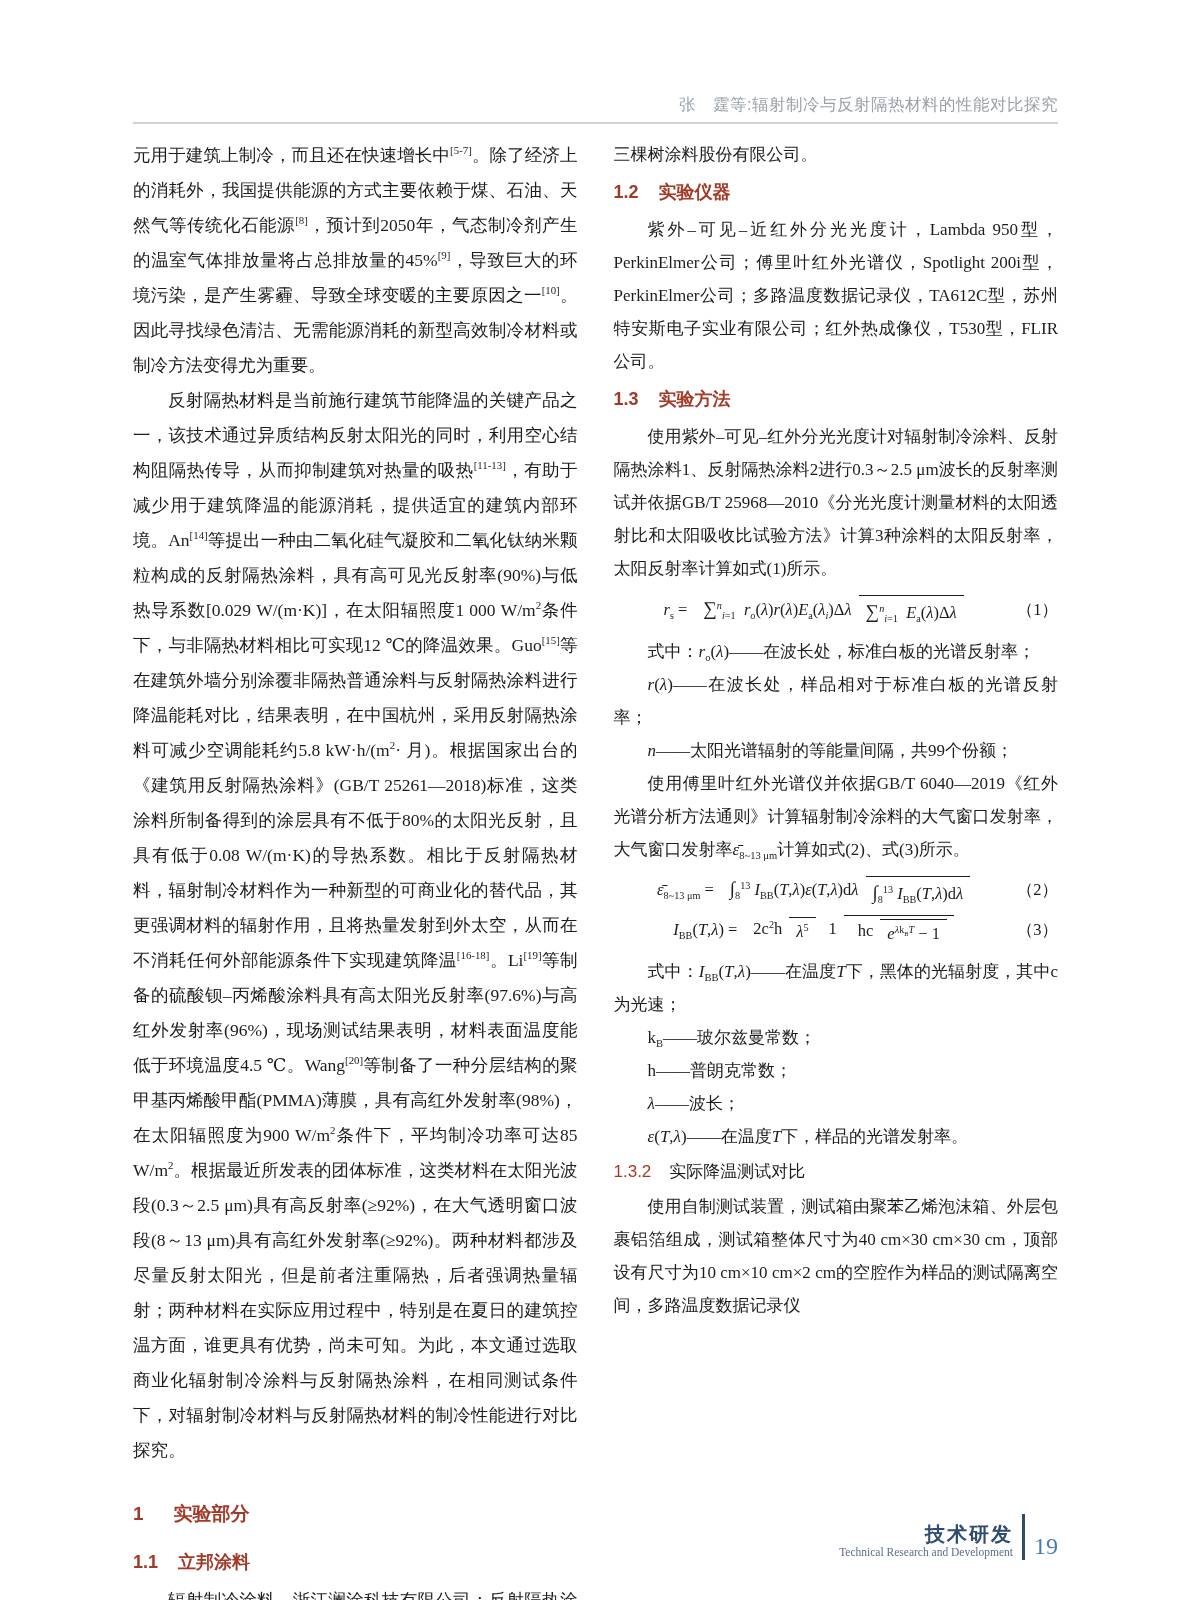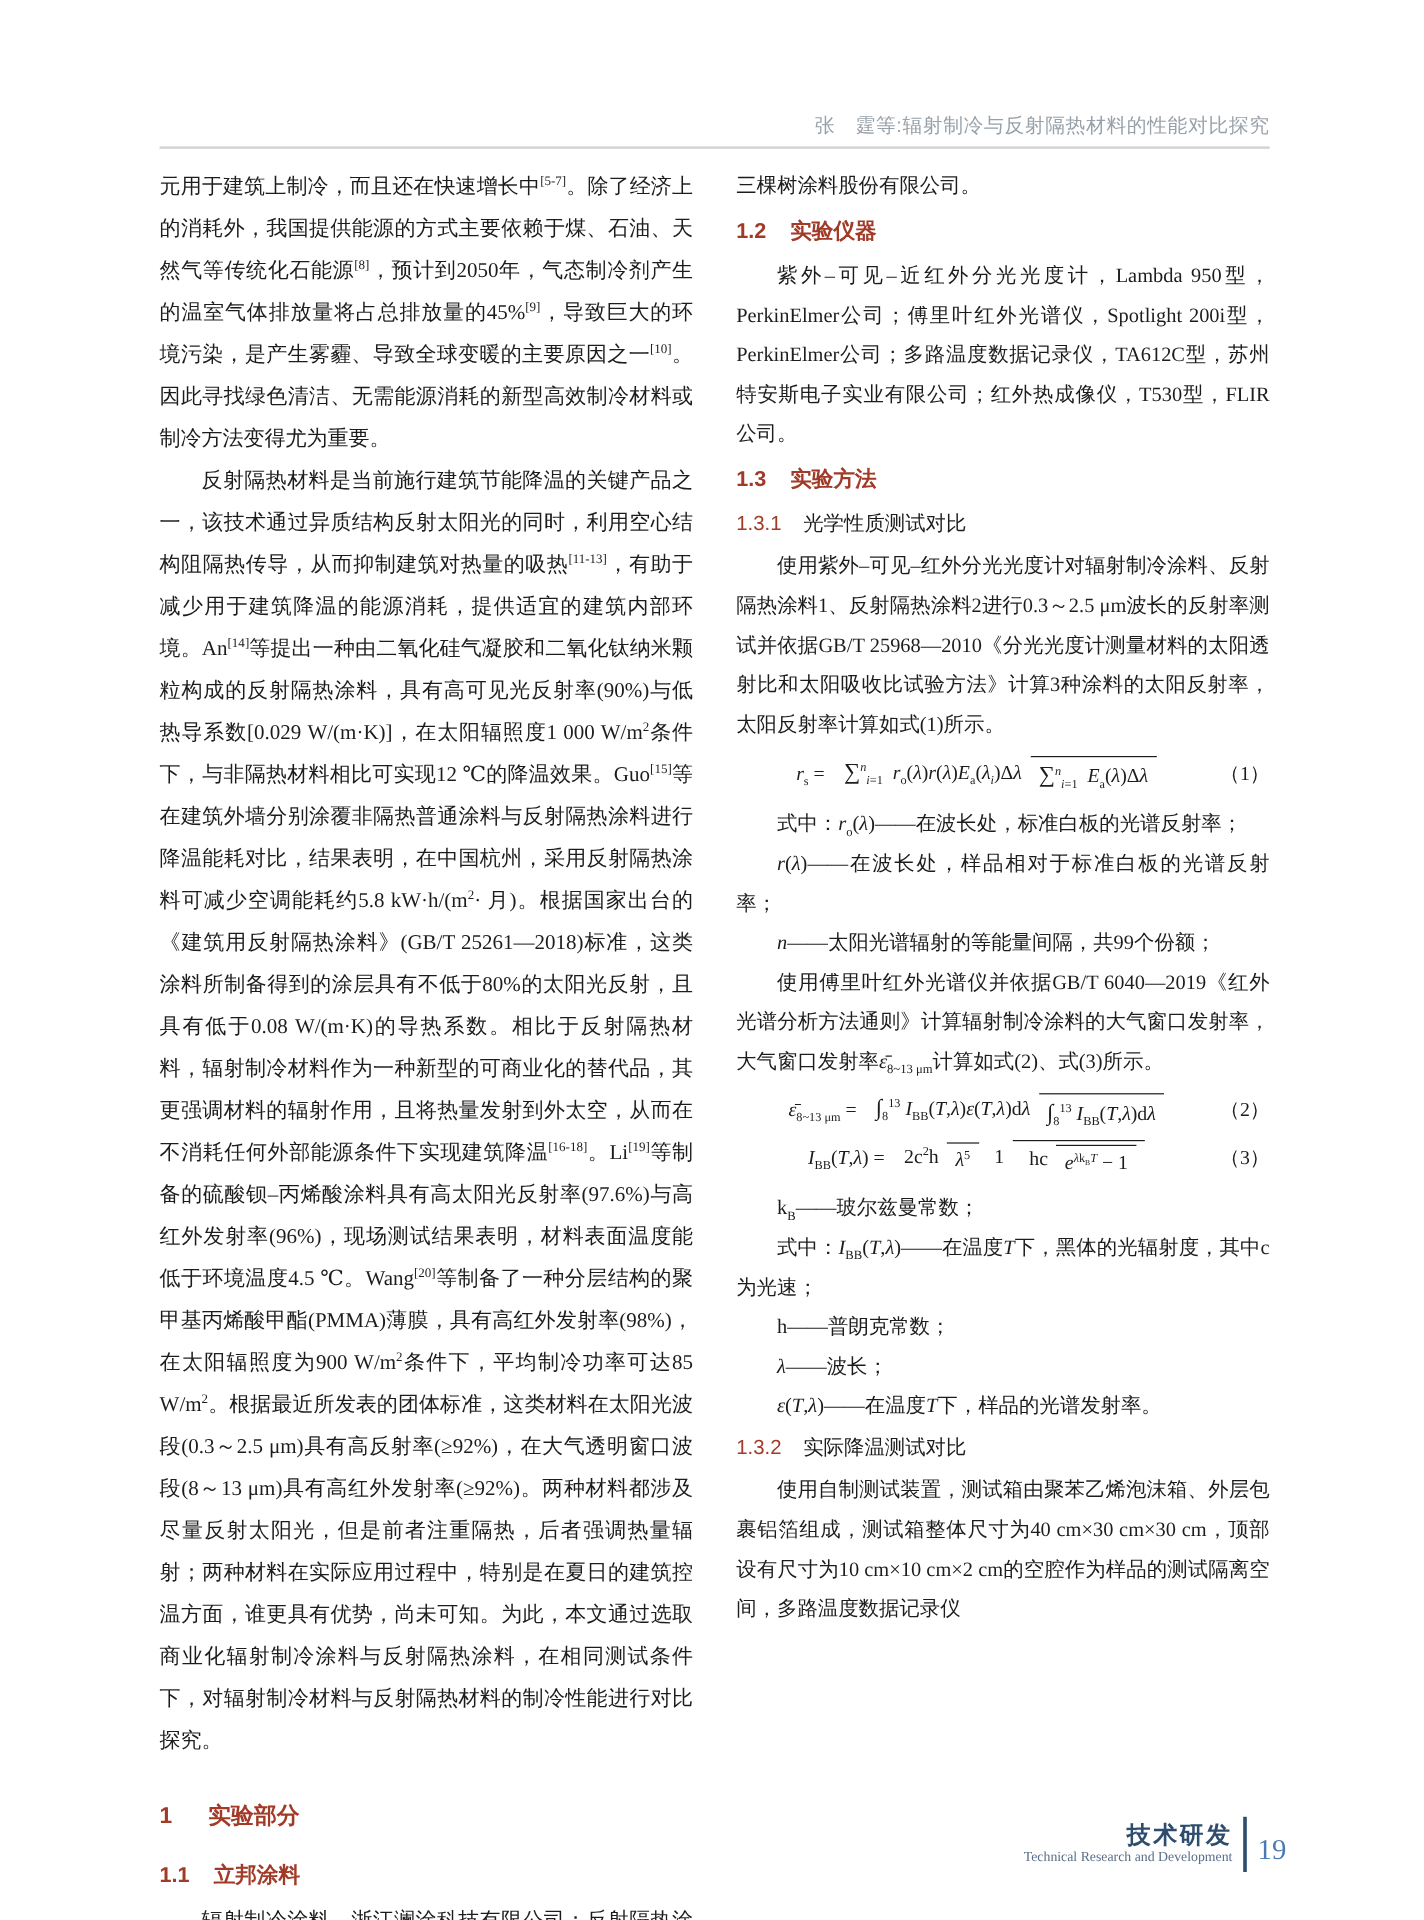--- a/index.html
+++ b/index.html
@@ -56,22 +56,22 @@
   .eq-body { flex:1; display:flex; justify-content:center; align-items:center; }
   .eq-lhs { margin-right:6px; white-space:nowrap; }
   .eq-no { white-space:nowrap; }
   .frac { display:inline-flex; flex-direction:row; align-items:center; text-align:right; vertical-align:middle; margin:0 3px; }
   .fnum { padding:0 7px 3px; white-space:nowrap; }
   .fden { border-top:1.5px solid #1c1c1c; padding:3px 7px 0; white-space:nowrap; }
   .fden .frac { margin:0; }
   .big-op { font-size:1.15em; }
   
   .footer {
-    position:absolute; right:115px; bottom:52px;
-    display:flex; align-items:center;
+    position:absolute; right:129px; bottom:52px;
+    display:flex; align-items:flex-end;
   }
   .footer-text { text-align:right; margin-right:9px; }
   .footer-cn {
     font-family:"Liberation Sans","DejaVu Sans",sans-serif;
     font-weight:bold; font-size:20px; color:#2e4d6e; letter-spacing:2px;
     line-height:22px;
   }
   .footer-en { font-size:11.5px; color:#5a6d88; line-height:15px; }
   .footer-bar { width:3px; height:46px; background:#2e4d6e; margin:0 9px 0 0; }
   .footer-page { font-size:24px; color:#4a7ab5; padding-top:10px; }
@@ -107,23 +107,20 @@
       <div class="sec2">
         <span class="sec-num">1.2</span><span class="sec-title">实验仪器</span>
       </div>
 
       <p>紫外–可见–近红外分光光度计，Lambda 950型，PerkinElmer公司；傅里叶红外光谱仪，Spotlight 200i型，PerkinElmer公司；多路温度数据记录仪，TA612C型，苏州特安斯电子实业有限公司；红外热成像仪，T530型，FLIR公司。</p>
 
       <div class="sec2">
         <span class="sec-num">1.3</span><span class="sec-title">实验方法</span>
       </div>
 
-      <div class="sec3">
-        <span class="sec-num">1.3.1</span><span class="sec-title">光学性质测试对比</span>
-      </div>
 
       <p>使用紫外–可见–红外分光光度计对辐射制冷涂料、反射隔热涂料1、反射隔热涂料2进行0.3～2.5 μm波长的反射率测试并依据GB/T 25968—2010《分光光度计测量材料的太阳透射比和太阳吸收比试验方法》计算3种涂料的太阳反射率，太阳反射率计算如式(1)所示。</p>
 
       <div class="equation">
         <span class="eq-body">
           <span class="eq-lhs"><i>r</i><sub>s</sub> =</span>
           <span class="frac">
             <span class="fnum"><span class="big-op">∑</span><sup><i>n</i></sup><sub><i>i</i>=1</sub>&nbsp; <i>r</i><sub>o</sub>(<i>λ</i>)<i>r</i>(<i>λ</i>)<i>E</i><sub>a</sub>(<i>λ</i><sub><i>i</i></sub>)Δ<i>λ</i></span>
             <span class="fden"><span class="big-op">∑</span><sup><i>n</i></sup><sub><i>i</i>=1</sub>&nbsp; <i>E</i><sub>a</sub>(<i>λ</i>)Δ<i>λ</i></span>
           </span>
@@ -161,22 +158,22 @@
               <span class="frac">
                 <span class="fnum">hc</span>
                 <span class="fden"><i>e</i><sup><i>λ</i>k<sub>B</sub><i>T</i></sup> − 1</span>
               </span>
             </span>
           </span>
         </span>
         <span class="eq-no">（3）</span>
       </div>
 
+      <p>式中：<i>I</i><sub>BB</sub>(<i>T</i>,<i>λ</i>)——在温度<i>T</i>下，黑体的光辐射度，其中c为光速；</p>
       <p>k<sub>B</sub>——玻尔兹曼常数；</p>
-      <p>式中：<i>I</i><sub>BB</sub>(<i>T</i>,<i>λ</i>)——在温度<i>T</i>下，黑体的光辐射度，其中c为光速；</p>
       <p>h——普朗克常数；</p>
       <p><i>λ</i>——波长；</p>
       <p><i>ε</i>(<i>T</i>,<i>λ</i>)——在温度<i>T</i>下，样品的光谱发射率。</p>
 
       <div class="sec3">
         <span class="sec-num">1.3.2</span><span class="sec-title">实际降温测试对比</span>
       </div>
 
       <p>使用自制测试装置，测试箱由聚苯乙烯泡沫箱、外层包裹铝箔组成，测试箱整体尺寸为40 cm×30 cm×30 cm，顶部设有尺寸为10 cm×10 cm×2 cm的空腔作为样品的测试隔离空间，多路温度数据记录仪</p>
     </section>

